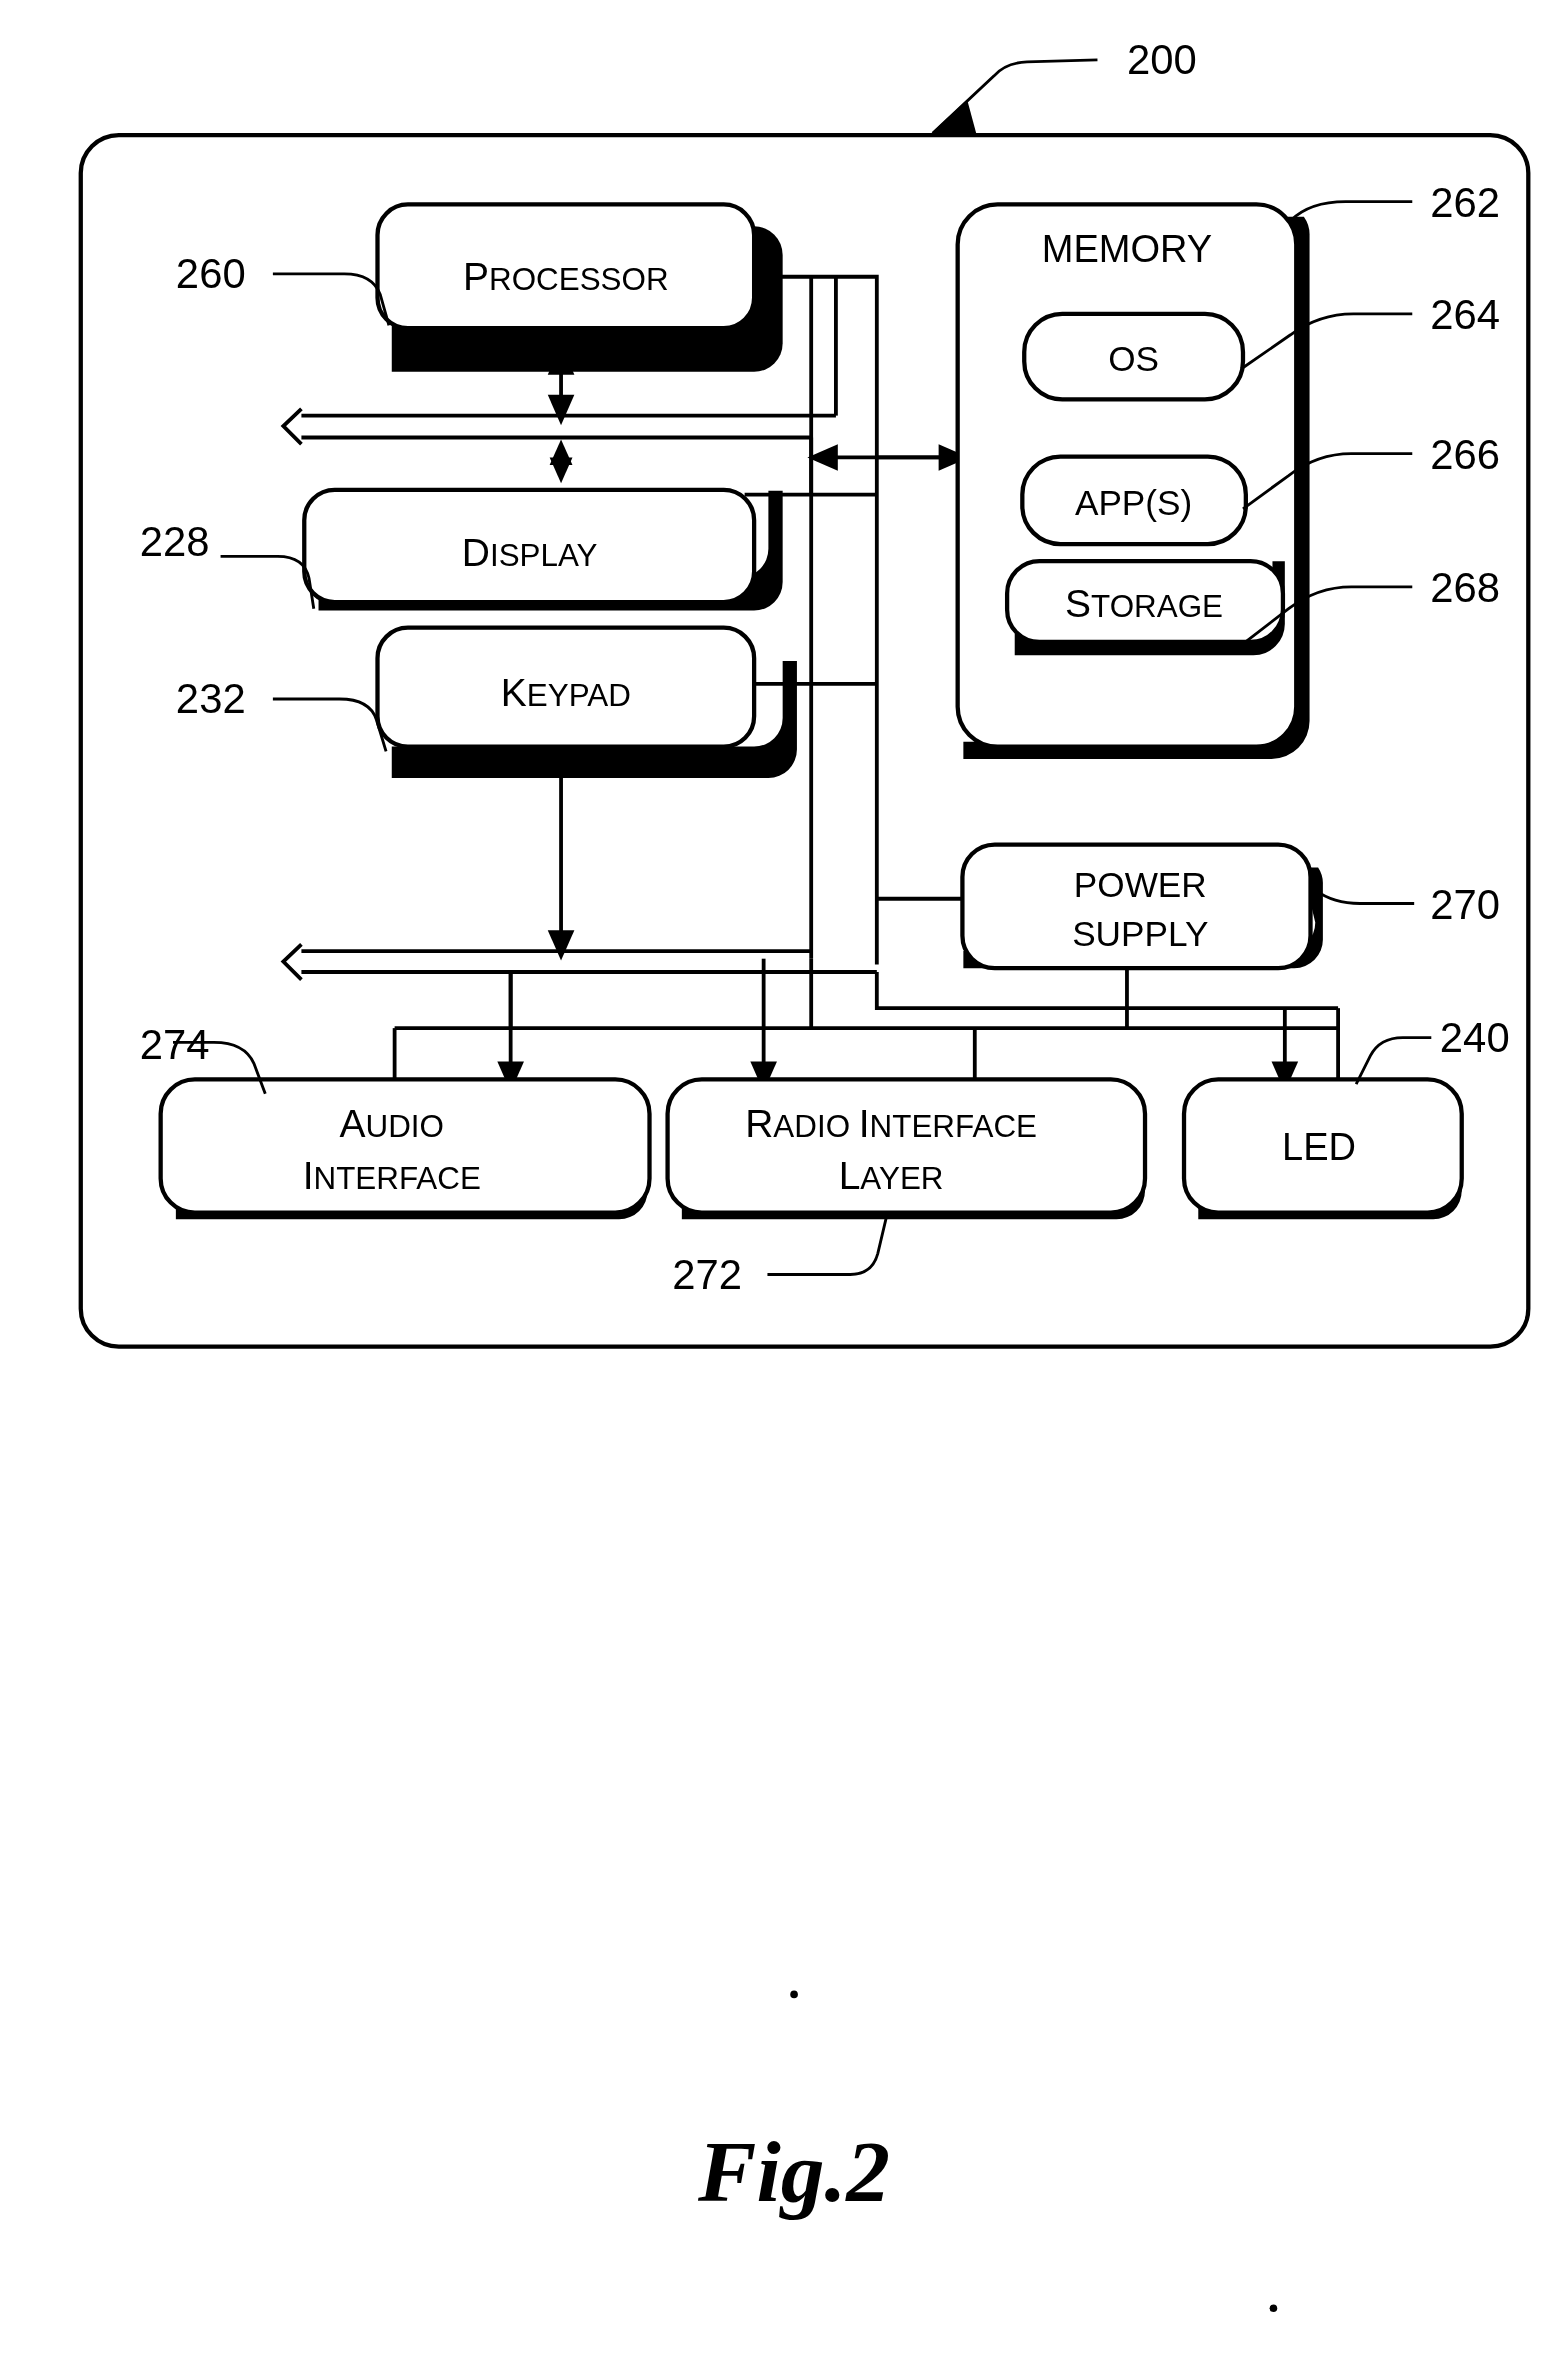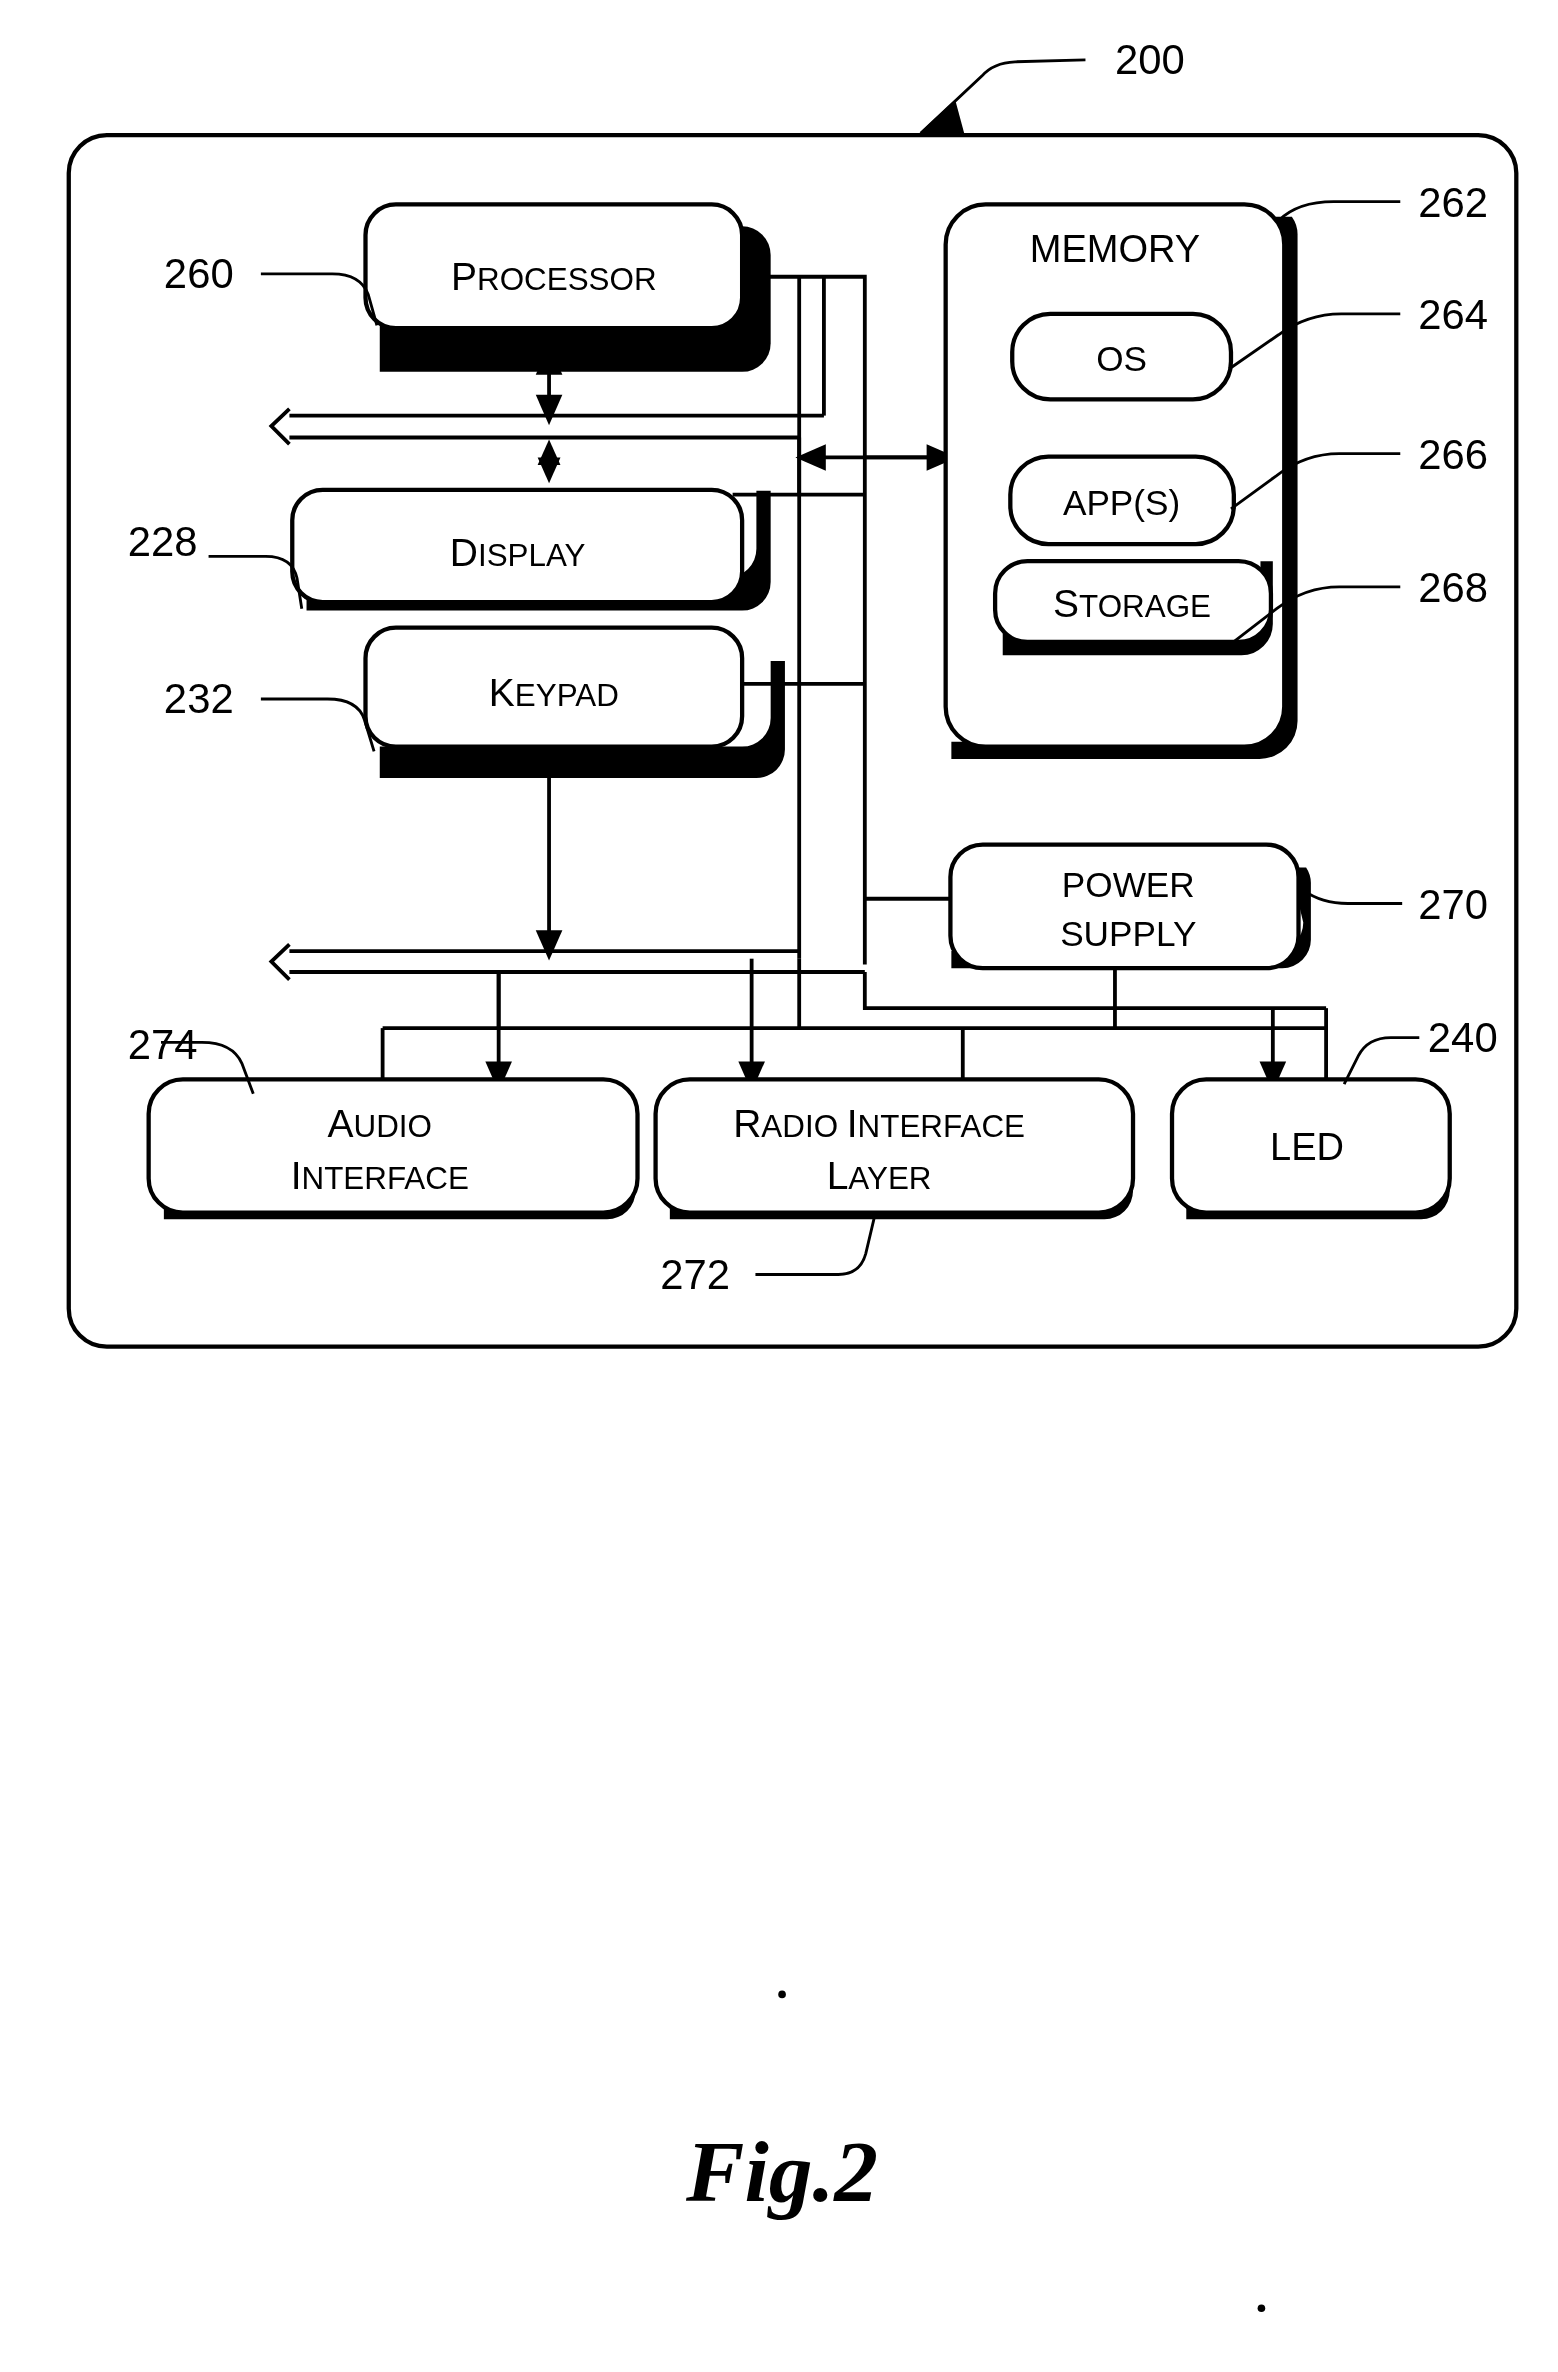--- a/index.html
+++ b/index.html
@@ -4,21 +4,21 @@
 <title>Fig.2</title>
 <style>
   html,body{margin:0;padding:0;background:#ffffff;}
   body{
     width:1559px;height:2372px;
     font-family:"Liberation Sans", sans-serif;
     color:#000;
     position:relative;
     overflow:hidden;
   }
-  #figure-root{position:absolute;left:4px;top:0;width:1425px;height:2372px;}
+  #figure-root{position:absolute;left:16px;top:0;width:1425px;height:2372px;}
   svg{display:block;}
   .blk-label{
     font-family:"Liberation Sans", sans-serif;
     fill:#000;
     text-anchor:middle;
   }
   
   .sc-big{font-size:41px;}
   .sc-small{font-size:33px;}
   .caps{font-size:37px;}

